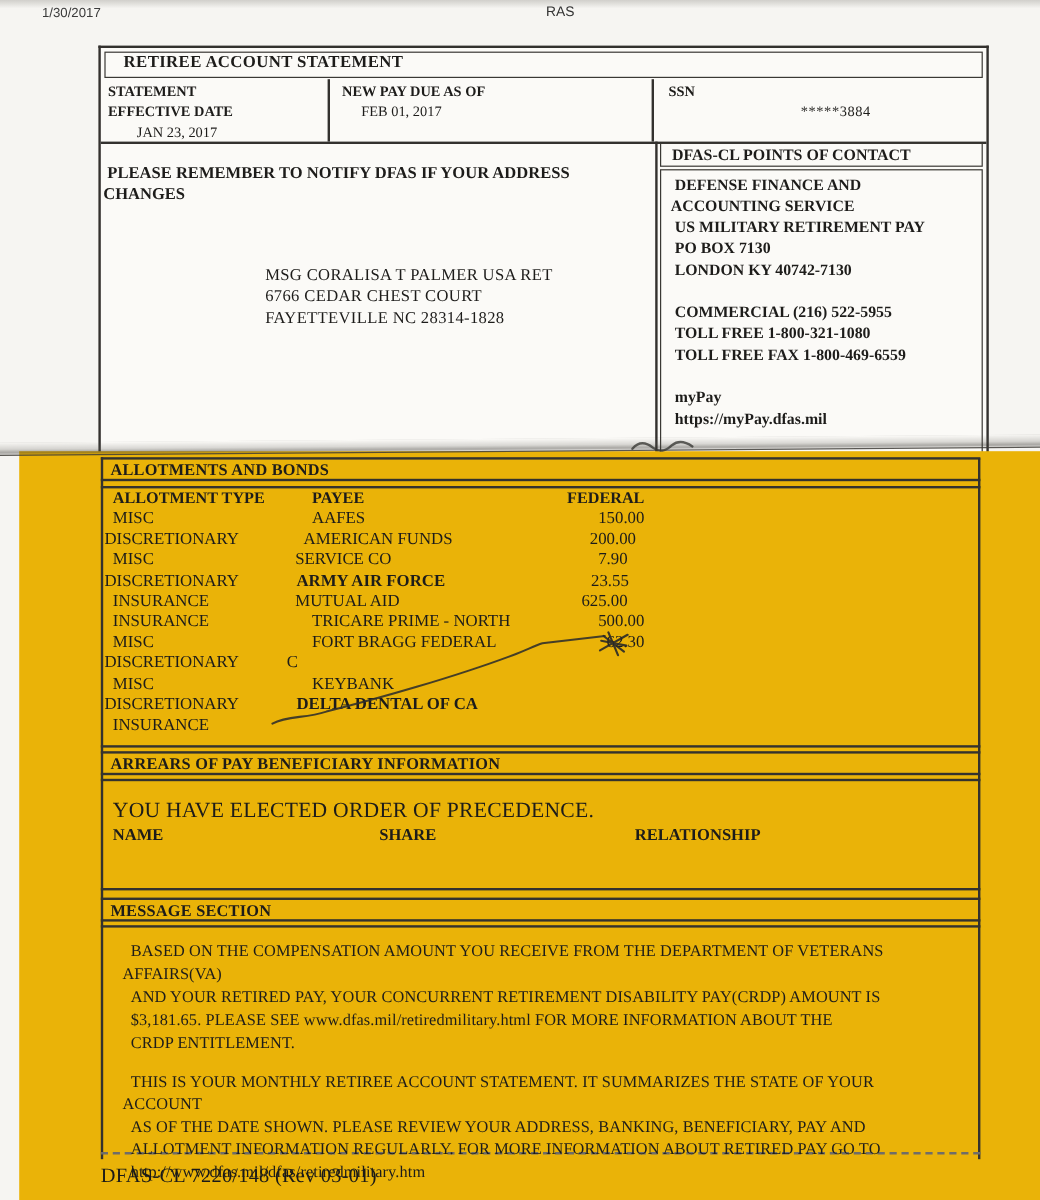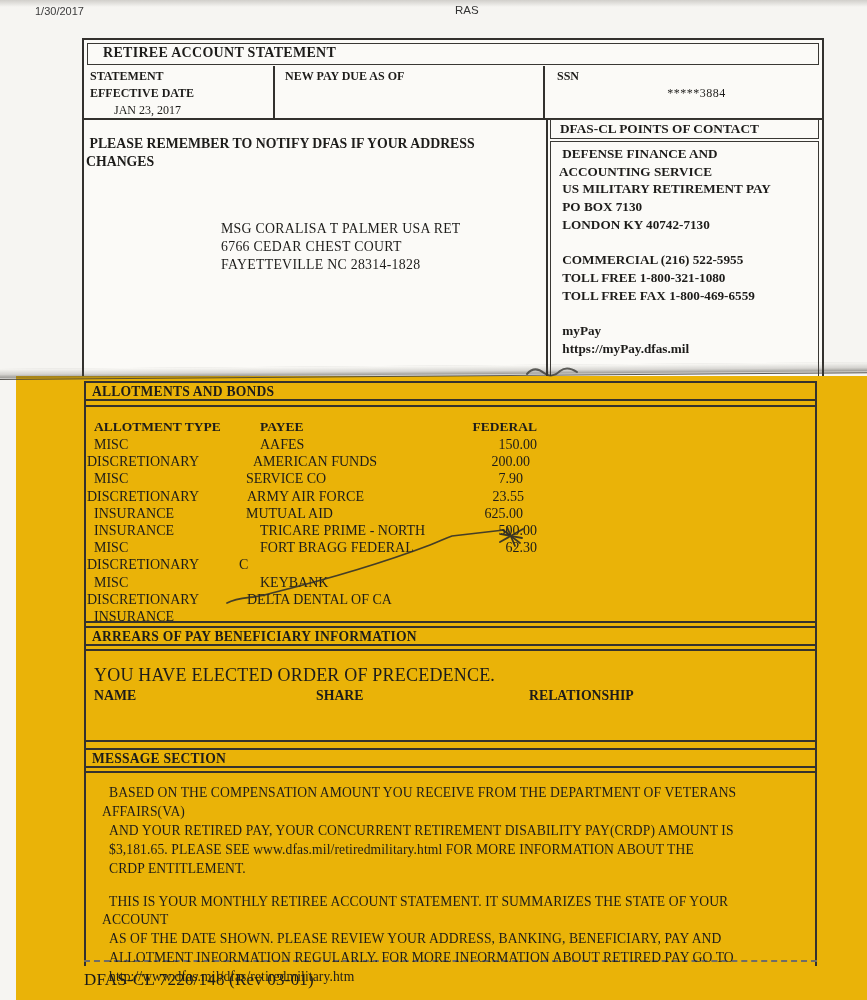--- a/index.html
+++ b/index.html
@@ -55,26 +55,26 @@
     background:linear-gradient(to bottom,rgba(110,108,102,0),rgba(95,92,86,.22) 55%,rgba(60,58,53,.45) 85%,rgba(45,44,41,.10));
     border-bottom:1.5px solid rgba(62,60,55,.85);}
 
   
   .page2{left:16px;top:376px;width:867px;height:624px;background:#eab308;z-index:2;}
   .sec{position:absolute;left:68px;width:733px;
     border-top:2px solid #34322e;border-bottom:2px solid #34322e;box-sizing:border-box;}
   .sec-hdr{font-weight:bold;font-size:13.6px;padding:1px 0 0 8px;letter-spacing:.2px;}
   .vl{position:absolute;width:2px;background:#34322e;}
 
-  .tbl-hdr{display:flex;font-weight:bold;font-size:13.5px;margin-top:12px;}
+  .tbl-hdr{display:flex;font-weight:bold;font-size:13.5px;}
   .trow{display:flex;font-size:14px;line-height:17.2px;}
   .ct{width:152px;padding-left:3px;}
   .ct.ind{padding-left:10px;}
   .cp{width:192px;}
-  .cp.i1{padding-left:8px;}
+  .cp.i1{padding-left:8px;font-weight:bold;}
   .cp.i2{padding-left:14px;}
   .cph{padding-left:14px;}
   .ca{width:85px;text-align:right;}
   .rows-start{margin-top:1px;}
 
   .ar-text{margin:14px 0 0 10px;font-size:18px;letter-spacing:.2px;}
   .ar-cols{display:flex;font-weight:bold;font-size:13.8px;margin:2px 0 0 10px;}
   .arc1{width:222px;}
   .arc2{width:213px;}
 
@@ -100,20 +100,21 @@
   <div class="title-box">RETIREE ACCOUNT STATEMENT</div>
 
   <div class="hdr-row">
     <div class="hc hc1">
       <div class="b">STATEMENT</div>
       <div class="b">EFFECTIVE DATE</div>
       <div class="hv1">JAN 23, 2017</div>
     </div>
     <div class="hc hc2">
       <div class="b">NEW PAY DUE AS OF</div>
+      <div class="hv2">FEB 01, 2017</div>
     </div>
     <div class="hc hc3">
       <div class="b">SSN</div>
       <div class="hv3">*****3884</div>
     </div>
   </div>
 
   <div class="body-row">
     <div class="v-div"></div>
 

